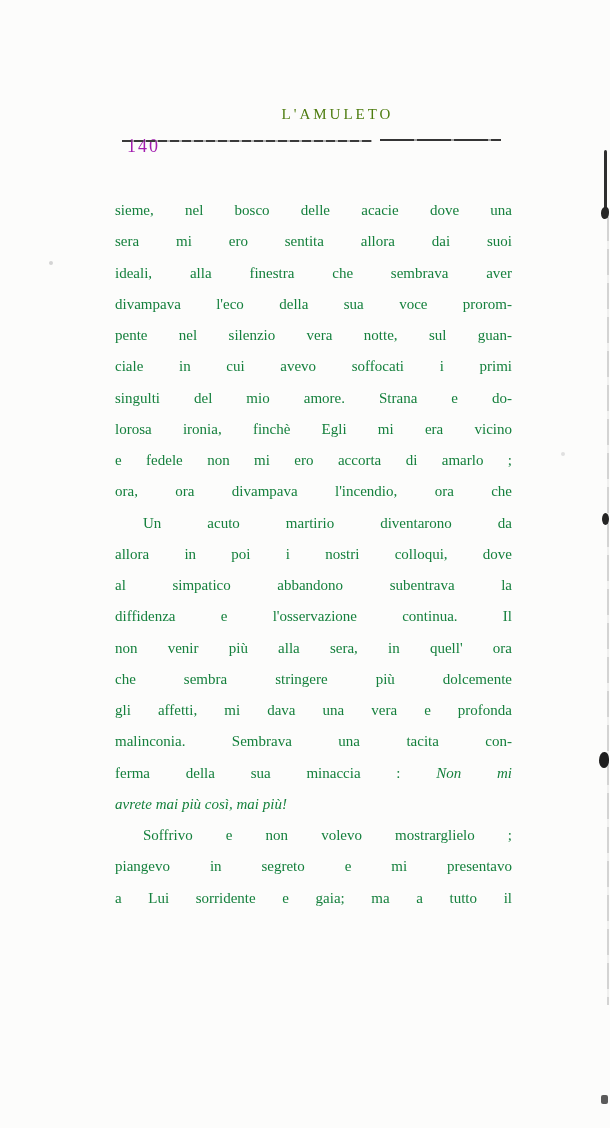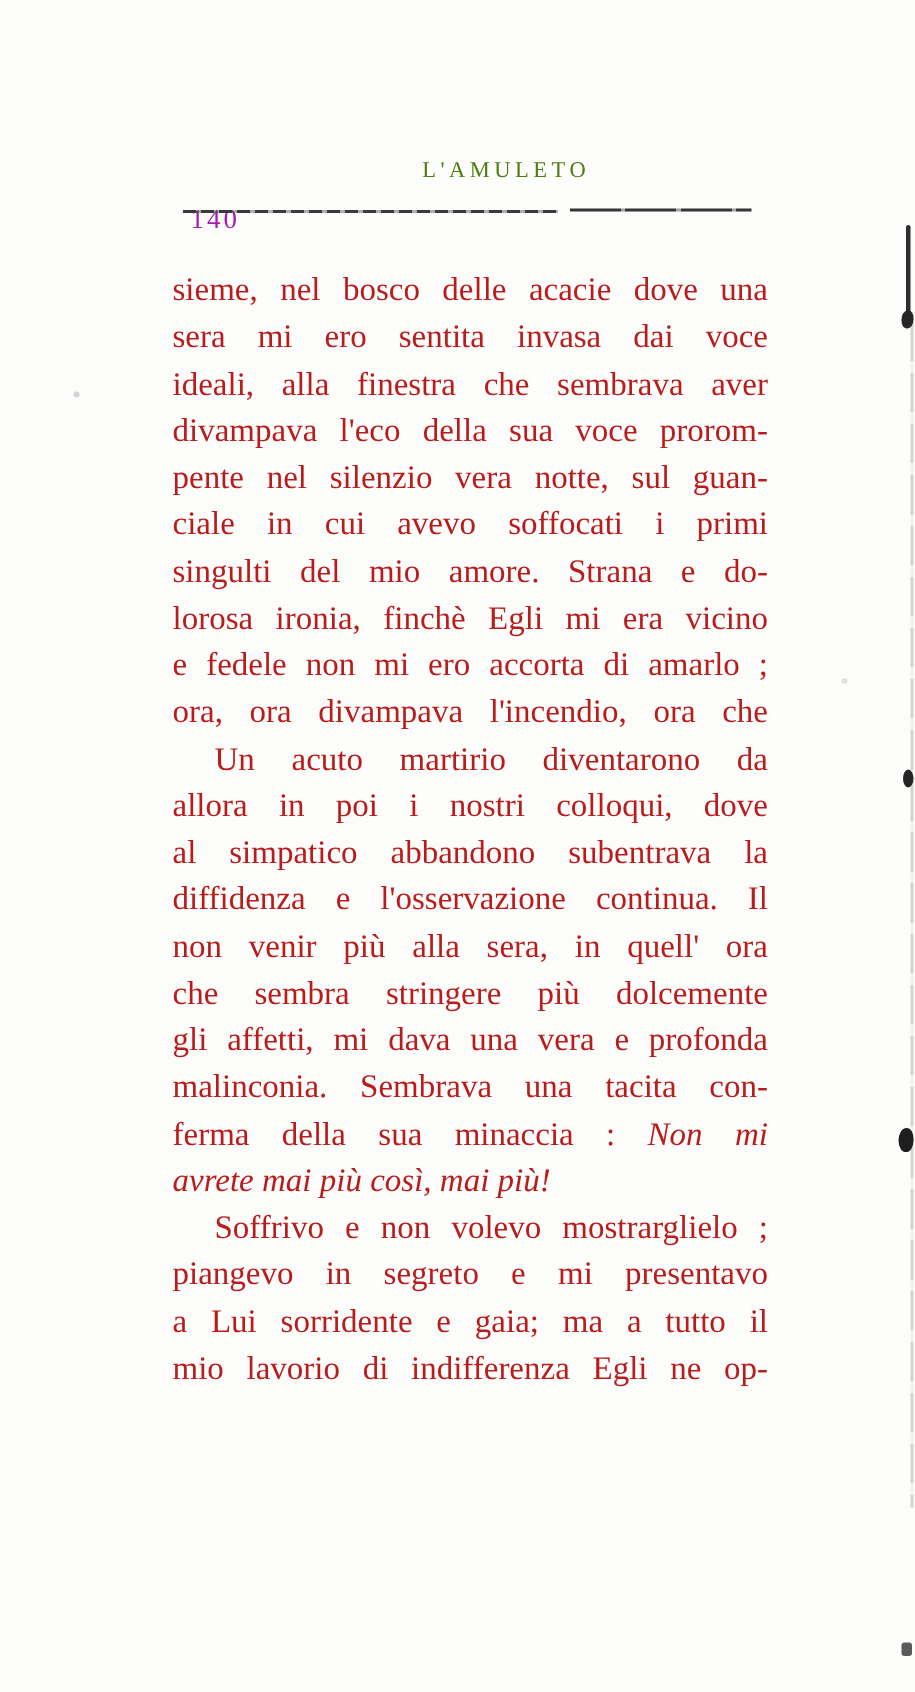--- a/index.html
+++ b/index.html
@@ -29,22 +29,22 @@
     position: absolute; top: 140px; left: 122px; width: 250px; height: 2px;
     background: repeating-linear-gradient(90deg, #3a3a3a 0 9px, rgba(58,58,58,.4) 9px 12px);
   }
   .head-rule-right {
     position: absolute; top: 139px; left: 380px; width: 121px; height: 2px;
     background: repeating-linear-gradient(90deg, #343434 0 34px, rgba(52,52,52,.45) 34px 37px);
   }
 
   
   .text-block {
-    position: absolute; left: 115px; top: 177px; width: 397px;
-    font-size: 22px; line-height: 31.25px; color: #b91c1c;
+    position: absolute; left: 115px; top: 195px; width: 397px;
+    font-size: 15px; line-height: 31.25px; color: #15803d;
   }
   .para { margin: 0; }
   .line { text-align: justify; text-align-last: justify; -moz-text-align-last: justify; }
   .line.last { text-align-last: left; -moz-text-align-last: left; }
   .line.indent { text-indent: 28px; }
   .it { font-style: italic; }
 
   
   .edge-line {
     position: absolute; left: 607px; top: 215px; width: 2px; height: 790px;
@@ -88,21 +88,21 @@
     <span class="page-number">140</span>
     <span class="running-title">L'AMULETO</span>
   </div>
 
   <div class="head-rule-left"></div>
   <div class="head-rule-right"></div>
 
   <div class="text-block">
       <div class="para">
         <div class="line"><span>sieme, nel bosco delle acacie dove una</span></div>
-        <div class="line"><span>sera mi ero sentita invasa dai voce</span></div>
+        <div class="line"><span>sera mi ero sentita allora dai suoi</span></div>
         <div class="line"><span>ideali, alla finestra che sembrava aver</span></div>
         <div class="line"><span>divampava l'eco della sua voce prorom-</span></div>
         <div class="line"><span>pente nel silenzio vera notte, sul guan-</span></div>
         <div class="line"><span>ciale in cui avevo soffocati i primi</span></div>
         <div class="line"><span>singulti del mio amore. Strana e do-</span></div>
         <div class="line"><span>lorosa ironia, finchè Egli mi era vicino</span></div>
         <div class="line"><span>e fedele non mi ero accorta di amarlo ;</span></div>
         <div class="line"><span>ora, ora divampava l'incendio, ora che</span></div>
       </div>
       <div class="para">
@@ -114,21 +114,20 @@
         <div class="line"><span>che sembra stringere più dolcemente</span></div>
         <div class="line"><span>gli affetti, mi dava una vera e profonda</span></div>
         <div class="line"><span>malinconia. Sembrava una tacita con-</span></div>
         <div class="line"><span>ferma della sua minaccia : </span><span class="it">Non mi</span></div>
         <div class="line last"><span class="it">avrete mai più così, mai più!</span></div>
       </div>
       <div class="para">
         <div class="line indent"><span>Soffrivo e non volevo mostrarglielo ;</span></div>
         <div class="line"><span>piangevo in segreto e mi presentavo</span></div>
         <div class="line"><span>a Lui sorridente e gaia; ma a tutto il</span></div>
-        <div class="line"><span>mio lavorio di indifferenza Egli ne op-</span></div>
       </div>
     </div>
 
   <div class="edge-line"></div>
   <div class="edge-stroke-top"></div>
   <div class="edge-stroke-top-blob"></div>
   <div class="edge-blob-mid"></div>
   <div class="edge-blob-lower"></div>
   <div class="edge-speck-bottom"></div>
   <div class="margin-dot-left"></div>

